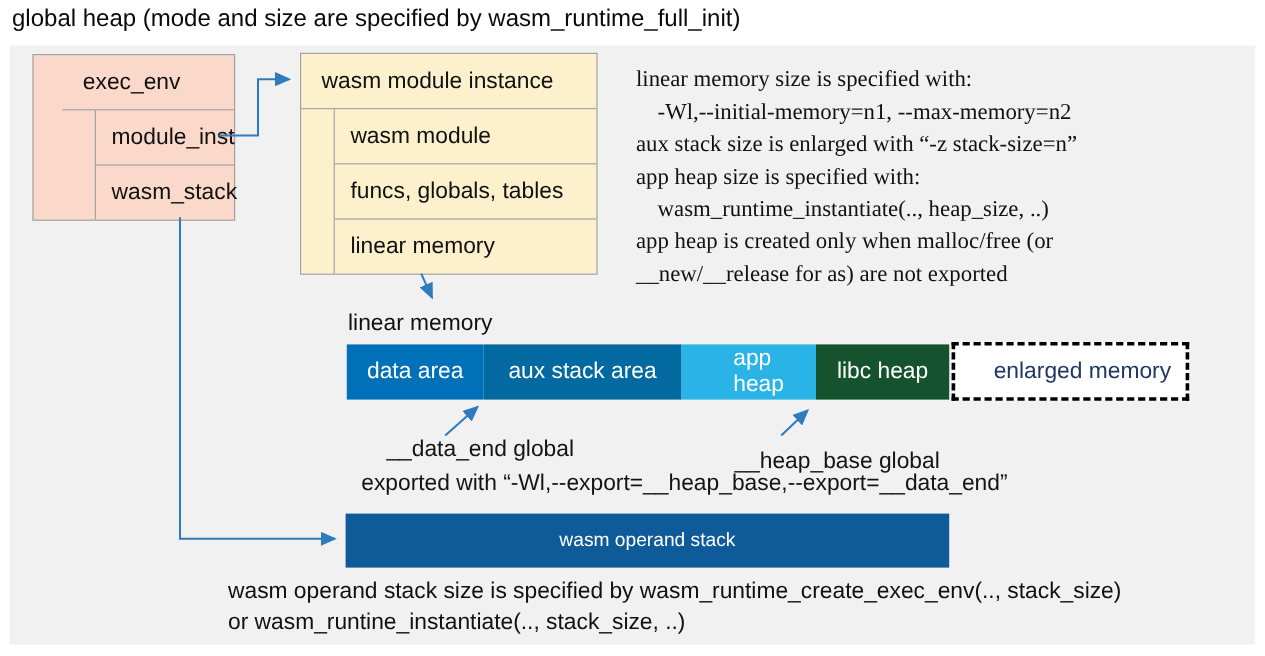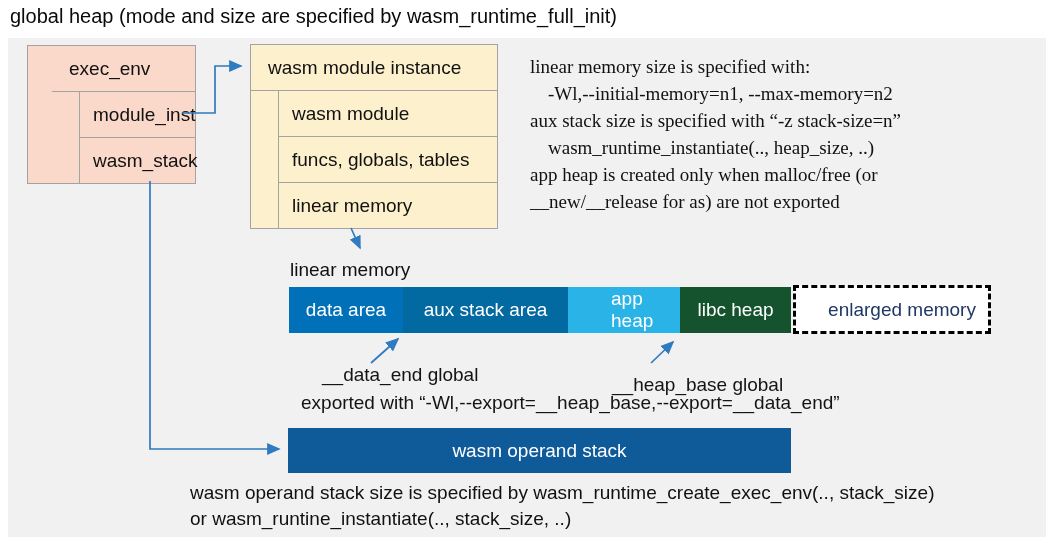--- a/index.html
+++ b/index.html
@@ -78,21 +78,21 @@
   }
 
   .annot { font-size: 19px; color: #141414; }
   #label-data-end  { left: 322px; top: 364px; }
   #label-heap-base { left: 600px; top: 374px; margin-left: 12px; }
   #label-exported  { left: 301px; top: 392px; }
 
   #operand-stack-bar {
     left: 288px; top: 428px; width: 503px; height: 45px;
     display: flex; align-items: center; justify-content: center;
-    color: #ffffff; font-size: 19px;
+    color: #ffffff; font-size: 16px;
   }
   #operand-note-1 { left: 190px; top: 482px; font-size: 19px; }
   #operand-note-2 { left: 190px; top: 508px; font-size: 19px; }
 
   #arrow-layer {
     left: 0; top: 0;
     pointer-events: none;
   }
 </style>
 </head>
@@ -115,21 +115,22 @@
   <div class="box-rows">
     <div class="box-row">wasm module</div>
     <div class="box-row">funcs, globals, tables</div>
     <div class="box-row">linear memory</div>
   </div>
 </div>
 
 <div class="abs" id="notes-right">
   <div>linear memory size is specified with:</div>
   <div class="indent">-Wl,--initial-memory=n1, --max-memory=n2</div>
-  <div>aux stack size is specified with “-z stack-size=n”</div>
+  <div>aux stack size is enlarged with “-z stack-size=n”</div>
+  <div>app heap size is specified with:</div>
   <div class="indent">wasm_runtime_instantiate(.., heap_size, ..)</div>
   <div>app heap is created only when malloc/free (or</div>
   <div>__new/__release for as) are not exported</div>
 </div>
 
 <div class="abs" id="linear-memory-label">linear memory</div>
 
 <div class="abs mem-seg" id="seg-data-area" style="background-color: rgb(0, 113, 184);">data area</div>
 <div class="abs mem-seg" id="seg-aux-stack" style="background-color: #0369a1;">aux stack area</div>
 <div class="abs mem-seg" id="seg-app-heap" style="background-color: rgb(41, 179, 230);">app heap</div>

